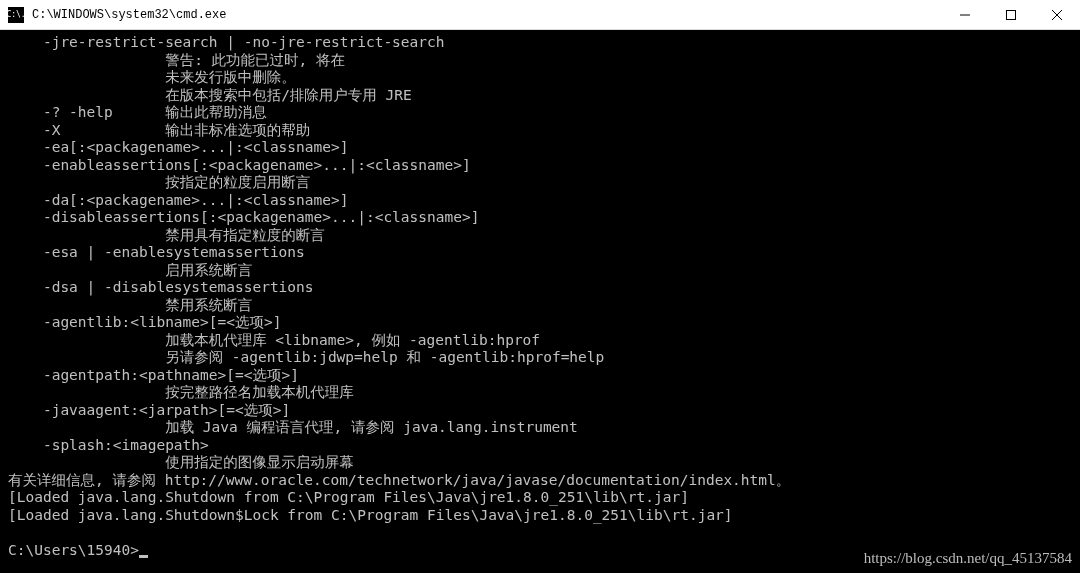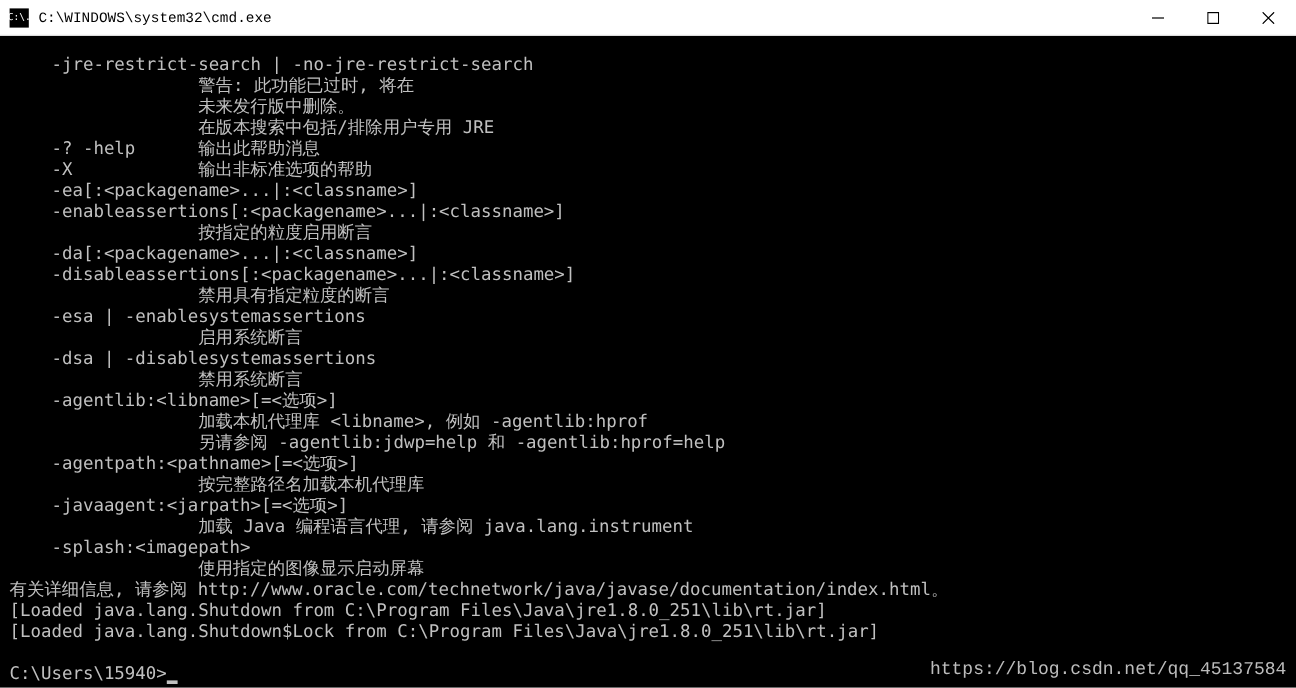--- a/index.html
+++ b/index.html
@@ -51,34 +51,34 @@
       justify-content: center;
       font-family: 'Segoe UI', sans-serif;
       color: #000;
       cursor: pointer;
     }
     .terminal {
       background: #000;
       color: #c0c0c0;
       width: 100%;
       height: calc(100% - 30px);
-      padding: 16px 8px;
+      padding: 4px 8px;
       font-family: 'NSimSun', Consolas, monospace;
       font-size: 14.5px;
       line-height: 17.5px;
       white-space: pre;
       overflow: hidden;
       position: relative;
     }
     .watermark {
       position: absolute;
       right: 8px;
       bottom: 6px;
       color: #ddd;
-      font-family: Liberation Mono, monospace;
+      font-family: Liberation Serif, serif;
       font-size: 15px;
       opacity: 0.85;
     }
     .cursor {
       display: inline-block;
       width: 9px;
       height: 3px;
       background: #c0c0c0;
       vertical-align: bottom;
       margin-bottom: 1px;

